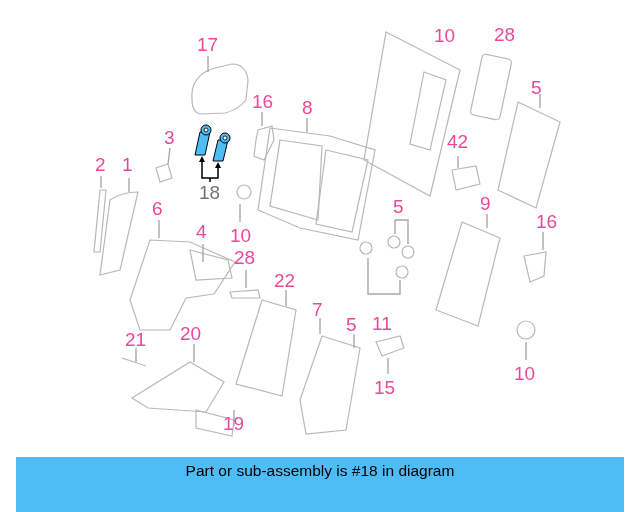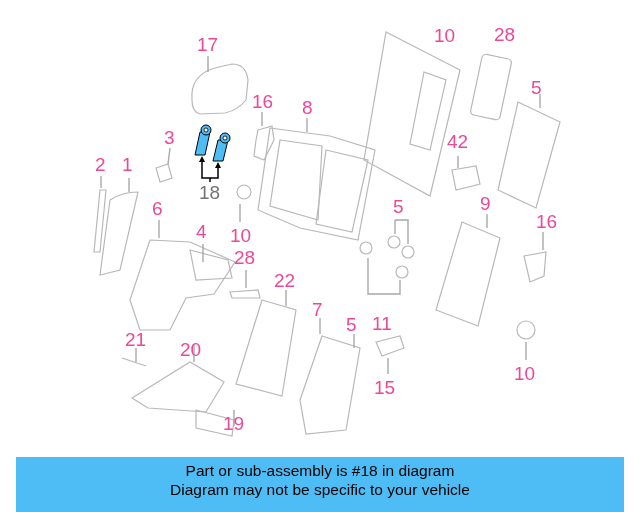--- a/index.html
+++ b/index.html
@@ -133,24 +133,23 @@
   <div class="lbl" style="left:372px;top:314px">11</div>
   <div class="lbl" style="left:393px;top:197px">5</div>
   <div class="lbl" style="left:434px;top:26px">10</div>
   <div class="lbl" style="left:531px;top:78px">5</div>
   <div class="lbl" style="left:374px;top:378px">15</div>
   <div class="lbl" style="left:252px;top:92px">16</div>
   <div class="lbl" style="left:536px;top:212px">16</div>
   <div class="lbl" style="left:197px;top:35px">17</div>
   <div class="lbl hl" style="left:199px;top:183px">18</div>
   <div class="lbl" style="left:223px;top:414px">19</div>
-  <div class="lbl" style="left:180px;top:340px">20</div>
+  <div class="lbl" style="left:180px;top:324px">20</div>
   <div class="lbl" style="left:125px;top:330px">21</div>
   <div class="lbl" style="left:274px;top:271px">22</div>
   <div class="lbl" style="left:494px;top:25px">28</div>
   <div class="lbl" style="left:234px;top:248px">28</div>
   <div class="lbl" style="left:447px;top:132px">42</div>
 </div>
 
 <div class="banner">
   <div>Part or sub-assembly is #18 in diagram</div>
-  <div>Diagram may not be specific to your vehicle</div>
 </div>
 
 </body></html>

